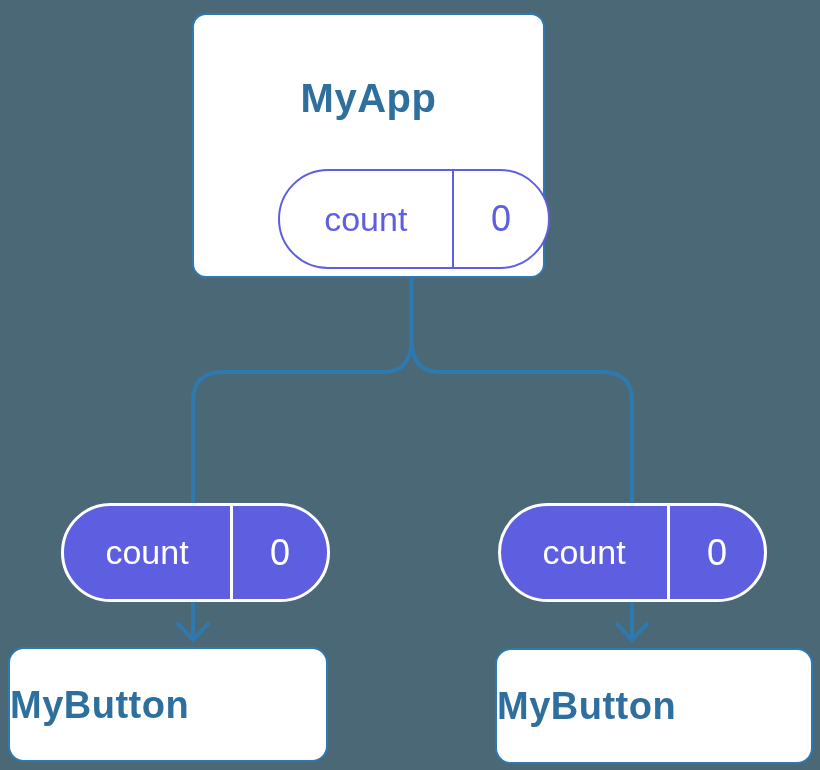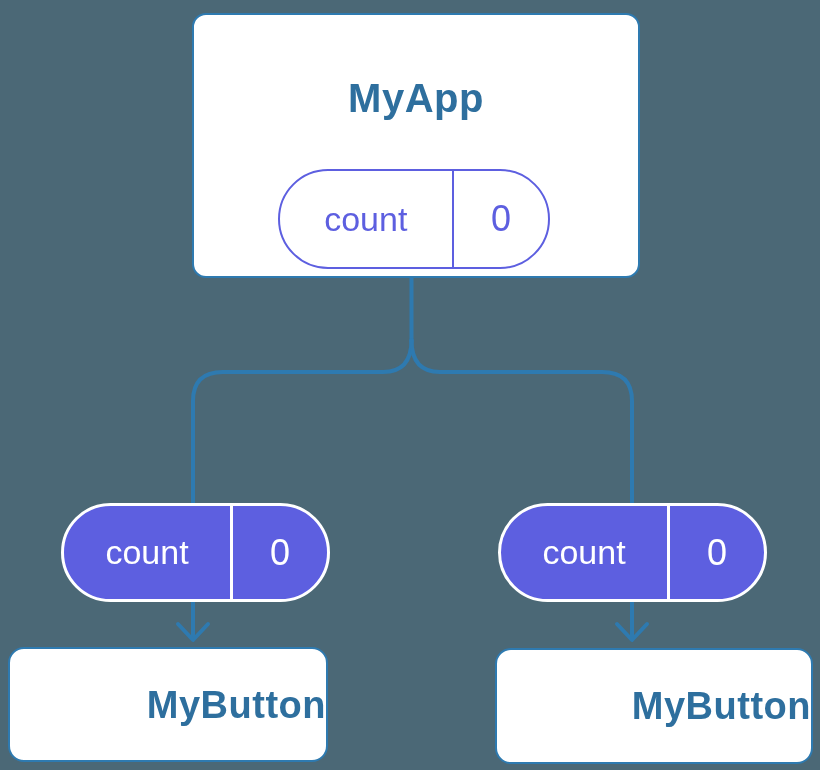--- a/index.html
+++ b/index.html
@@ -10,24 +10,24 @@
     font-family:"Liberation Sans", sans-serif;
     overflow:hidden;
   }
   .connectors { position:absolute; left:0; top:0; z-index:1; }
   .card {
     position:absolute; z-index:2;
     background: var(--white, #ffffff);
     border:2px solid var(--line-blue, #2e7ab0);
     box-sizing:border-box;
   }
-  .root-card { left:192px; top:13px; width:448px; height:265px; border-radius:14px; }
+  .root-card { left:192px; top:13px; width:353px; height:265px; border-radius:14px; }
   .leaf-card {
     border-radius:16px;
-    display:flex; align-items:center; justify-content:flex-end;
+    display:flex; align-items:center; justify-content:flex-start;
   }
   .leaf-left  { left:8px;   top:647px; width:320px; height:115px; }
   .leaf-right { left:495px; top:648px; width:318px; height:116px; }
   .node-title {
     color: var(--text-blue, #2e6f9e);
     font-weight:700;
     letter-spacing:0.5px;
   }
   .root-title {
     position:absolute; left:0; top:63px; width:100%;

